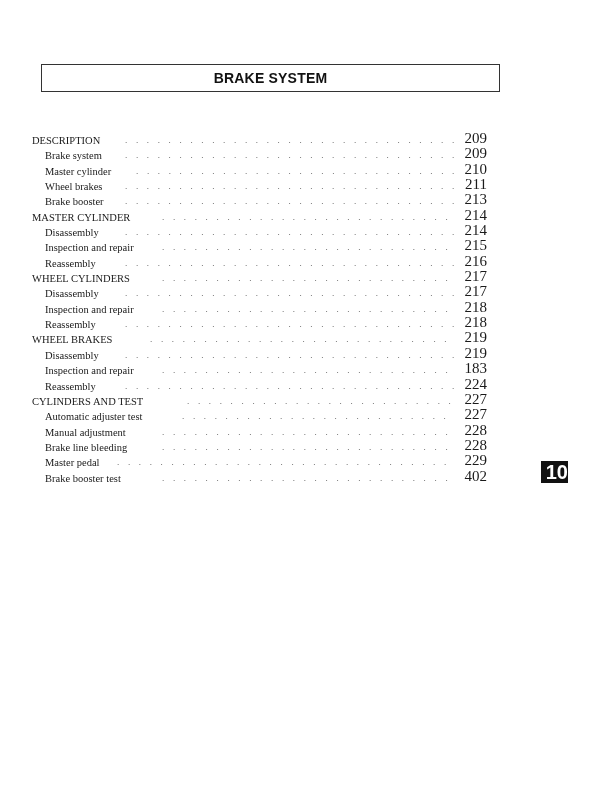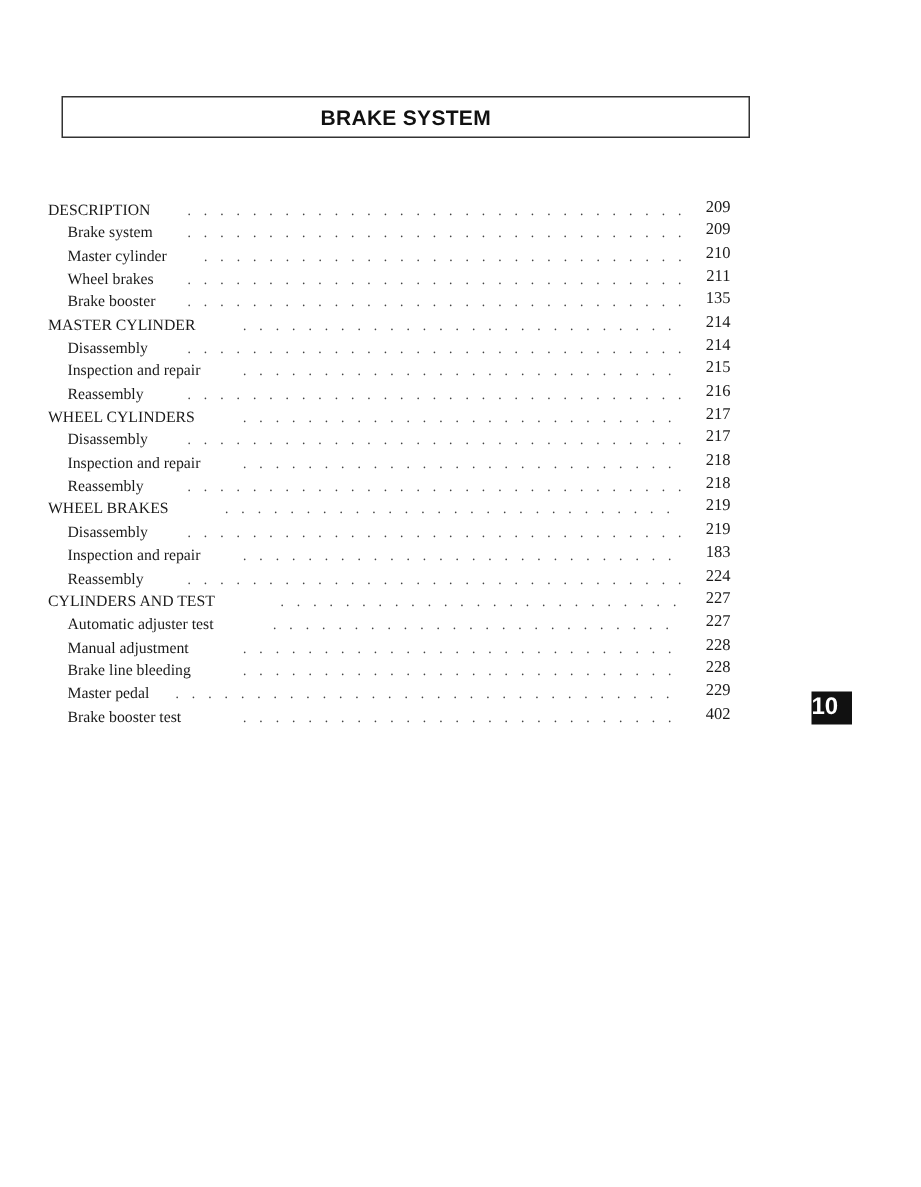--- a/index.html
+++ b/index.html
@@ -21,25 +21,25 @@
     position: relative; height: 15.35px; font-size: 10.5px; line-height: 15.35px;
     white-space: nowrap;
   }
   .row.section { }
   .row.sub .label { margin-left: 13px; }
   .label { position: absolute; left: 0; top: 0; }
   .dots {
     position: absolute; top: 0; right: 33px; overflow: hidden;
     letter-spacing: 3.2px; font-size: 9px; color: #444;
   }
-  .page { position: absolute; right: 0; top: -2px; font-size: 11px; }
+  .page { position: absolute; right: 0; top: -2px; font-size: 15px; }
   .tab-marker {
     position: absolute; left: 541px; top: 461px; width: 27px; height: 22px;
-    background: #111; color: #fff; display: flex; align-items: center; justify-content: flex-start;
-    font-family: "Liberation Sans", "DejaVu Sans", sans-serif; font-size: 16px; font-weight: bold;
+    background: #111; color: #fff; display: flex; align-items: center; justify-content: flex-end;
+    font-family: "Liberation Sans", "DejaVu Sans", sans-serif; font-size: 20px; font-weight: bold;
   }
 </style>
 </head>
 <body>
 
 <div class="title-box">
   <span class="title-text">BRAKE SYSTEM</span>
 </div>
 
 <div class="toc" id="toc">
@@ -59,21 +59,21 @@
       <span class="page">210</span>
     </div>
     <div class="row sub">
       <span class="label">Wheel brakes</span>
       <span class="dots" style="left: 93px;">. . . . . . . . . . . . . . . . . . . . . . . . . . . . . . . . . . . . . . . . . . . . . . . . . . . . . . . . . . . . . . . . . . . . . . . . . . . . . . . . . . . . . . . . . . . . . . . . . . . . . . . . . . . . . . . .</span>
       <span class="page">211</span>
     </div>
     <div class="row sub">
       <span class="label">Brake booster</span>
       <span class="dots" style="left: 93px;">. . . . . . . . . . . . . . . . . . . . . . . . . . . . . . . . . . . . . . . . . . . . . . . . . . . . . . . . . . . . . . . . . . . . . . . . . . . . . . . . . . . . . . . . . . . . . . . . . . . . . . . . . . . . . . . .</span>
-      <span class="page">135</span>
+      <span class="page">213</span>
     </div>
     <div class="row section">
       <span class="label">MASTER CYLINDER</span>
       <span class="dots" style="left: 130px;">. . . . . . . . . . . . . . . . . . . . . . . . . . . . . . . . . . . . . . . . . . . . . . . . . . . . . . . . . . . . . . . . . . . . . . . . . . . . . . . . . . . . . . . . . . . . . . . . . . . . . . . . . . . . . . . .</span>
       <span class="page">214</span>
     </div>
     <div class="row sub">
       <span class="label">Disassembly</span>
       <span class="dots" style="left: 93px;">. . . . . . . . . . . . . . . . . . . . . . . . . . . . . . . . . . . . . . . . . . . . . . . . . . . . . . . . . . . . . . . . . . . . . . . . . . . . . . . . . . . . . . . . . . . . . . . . . . . . . . . . . . . . . . . .</span>
       <span class="page">214</span>

